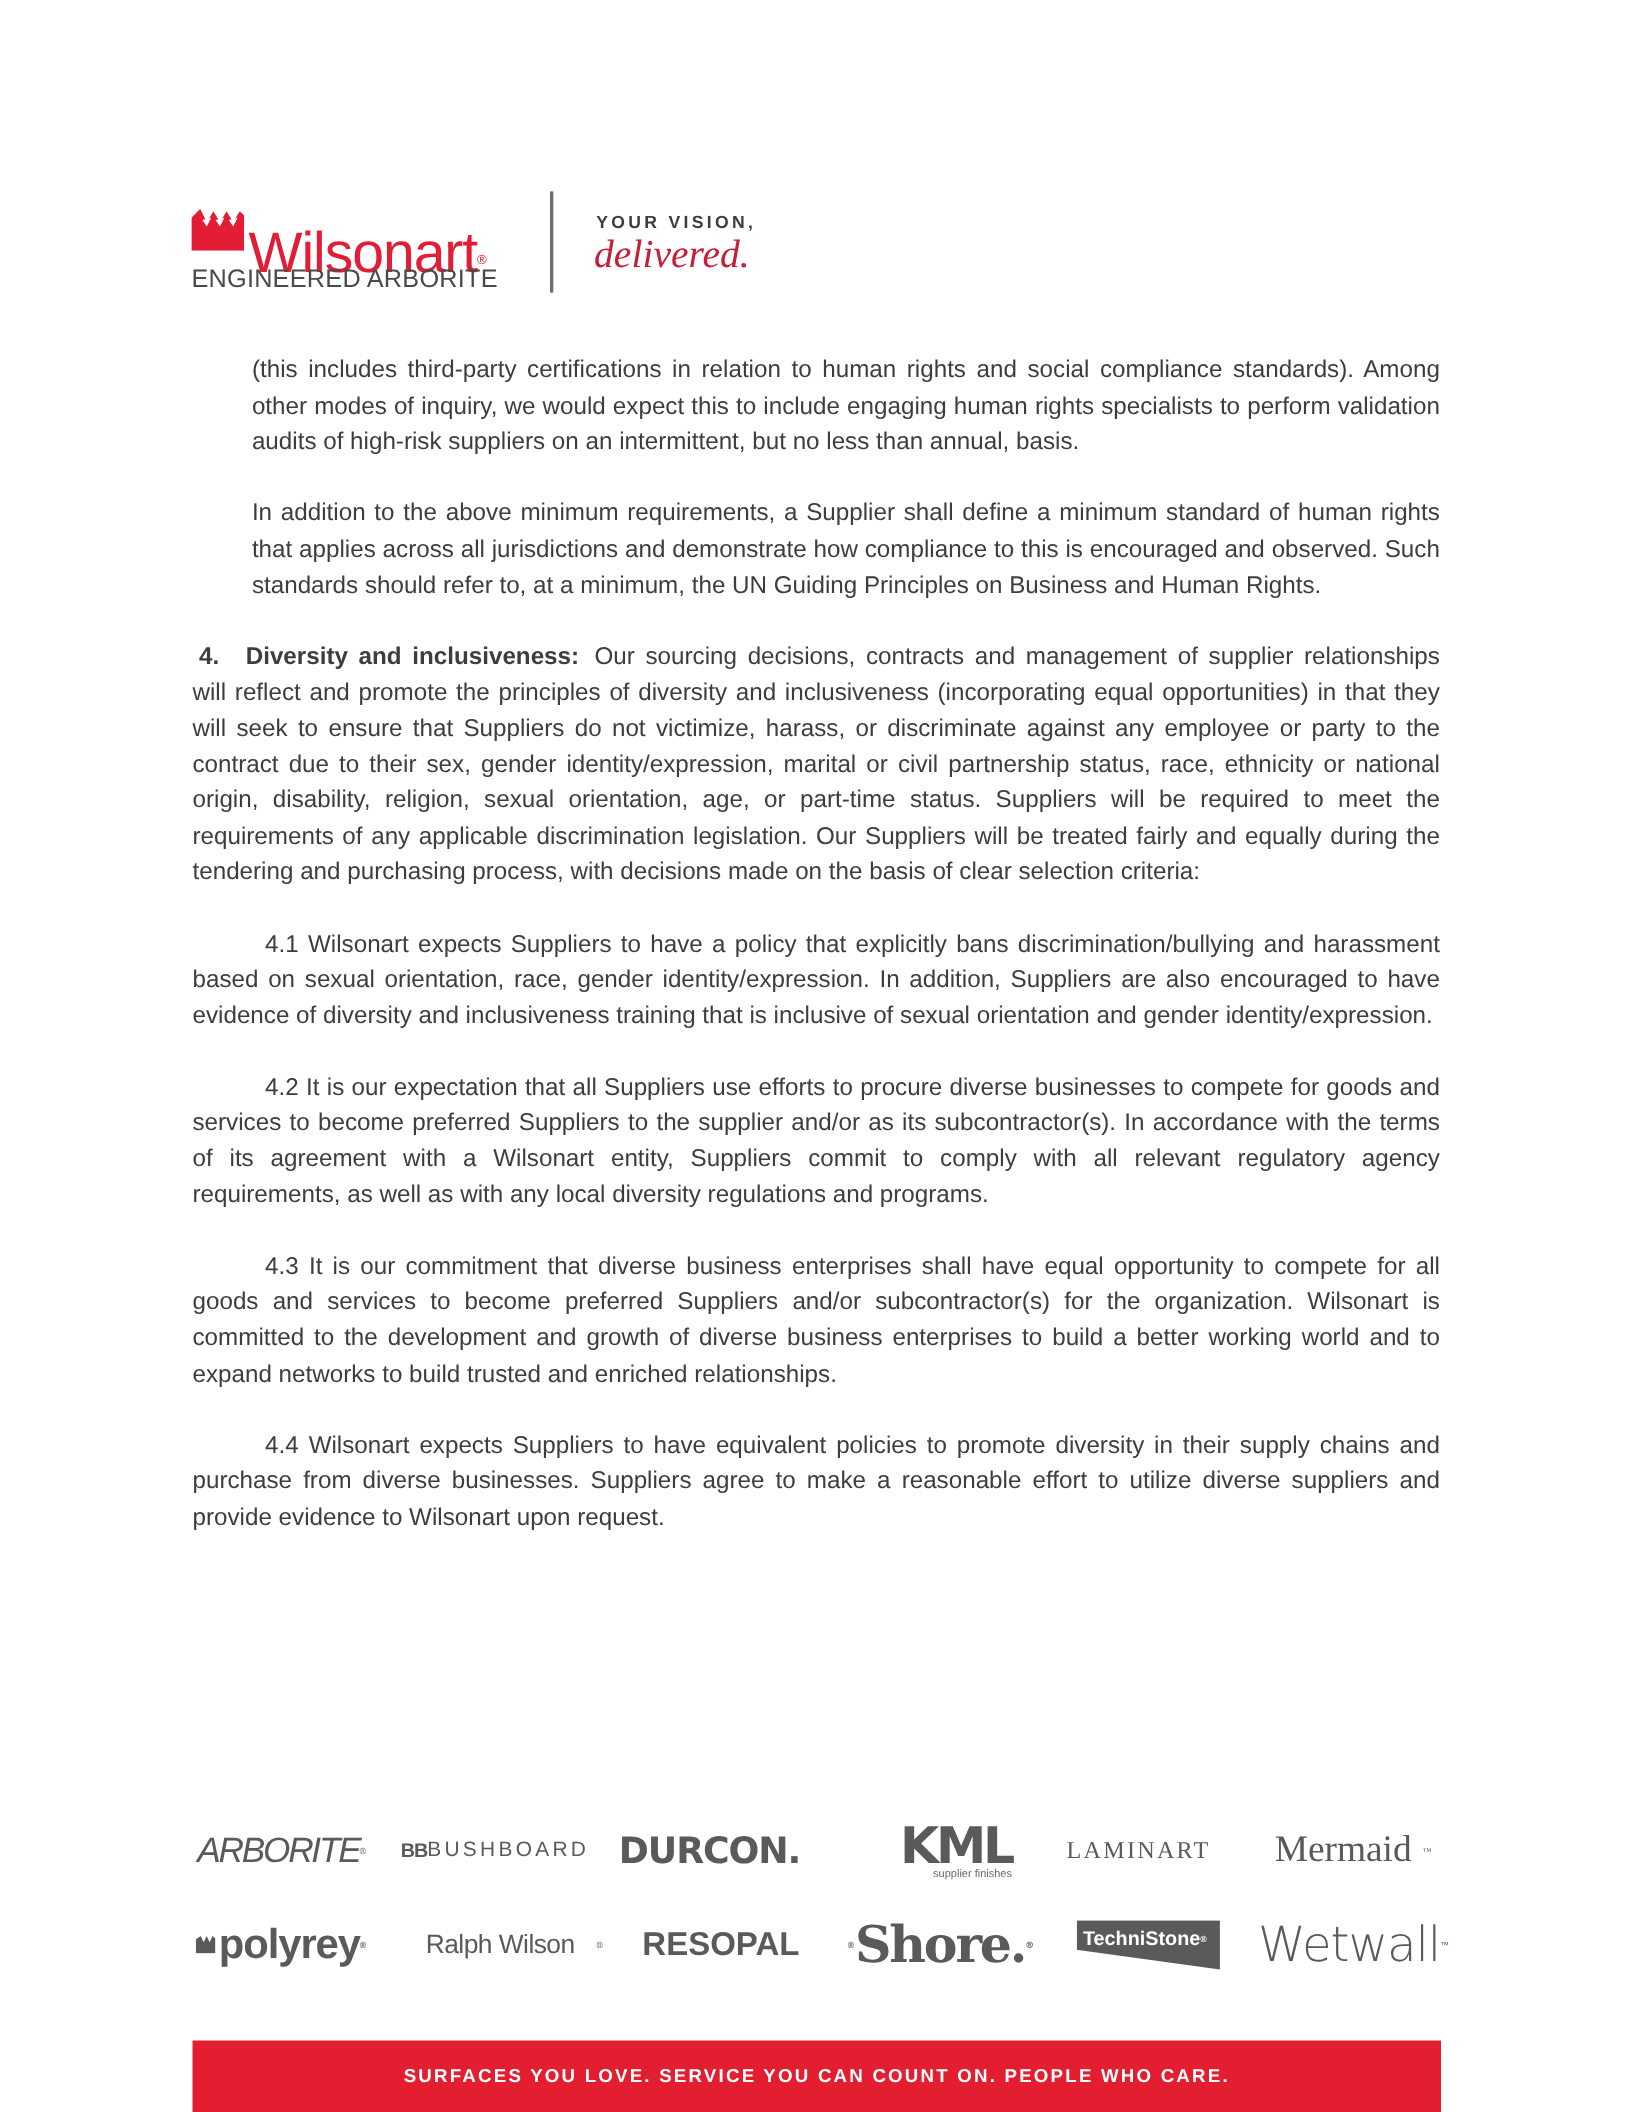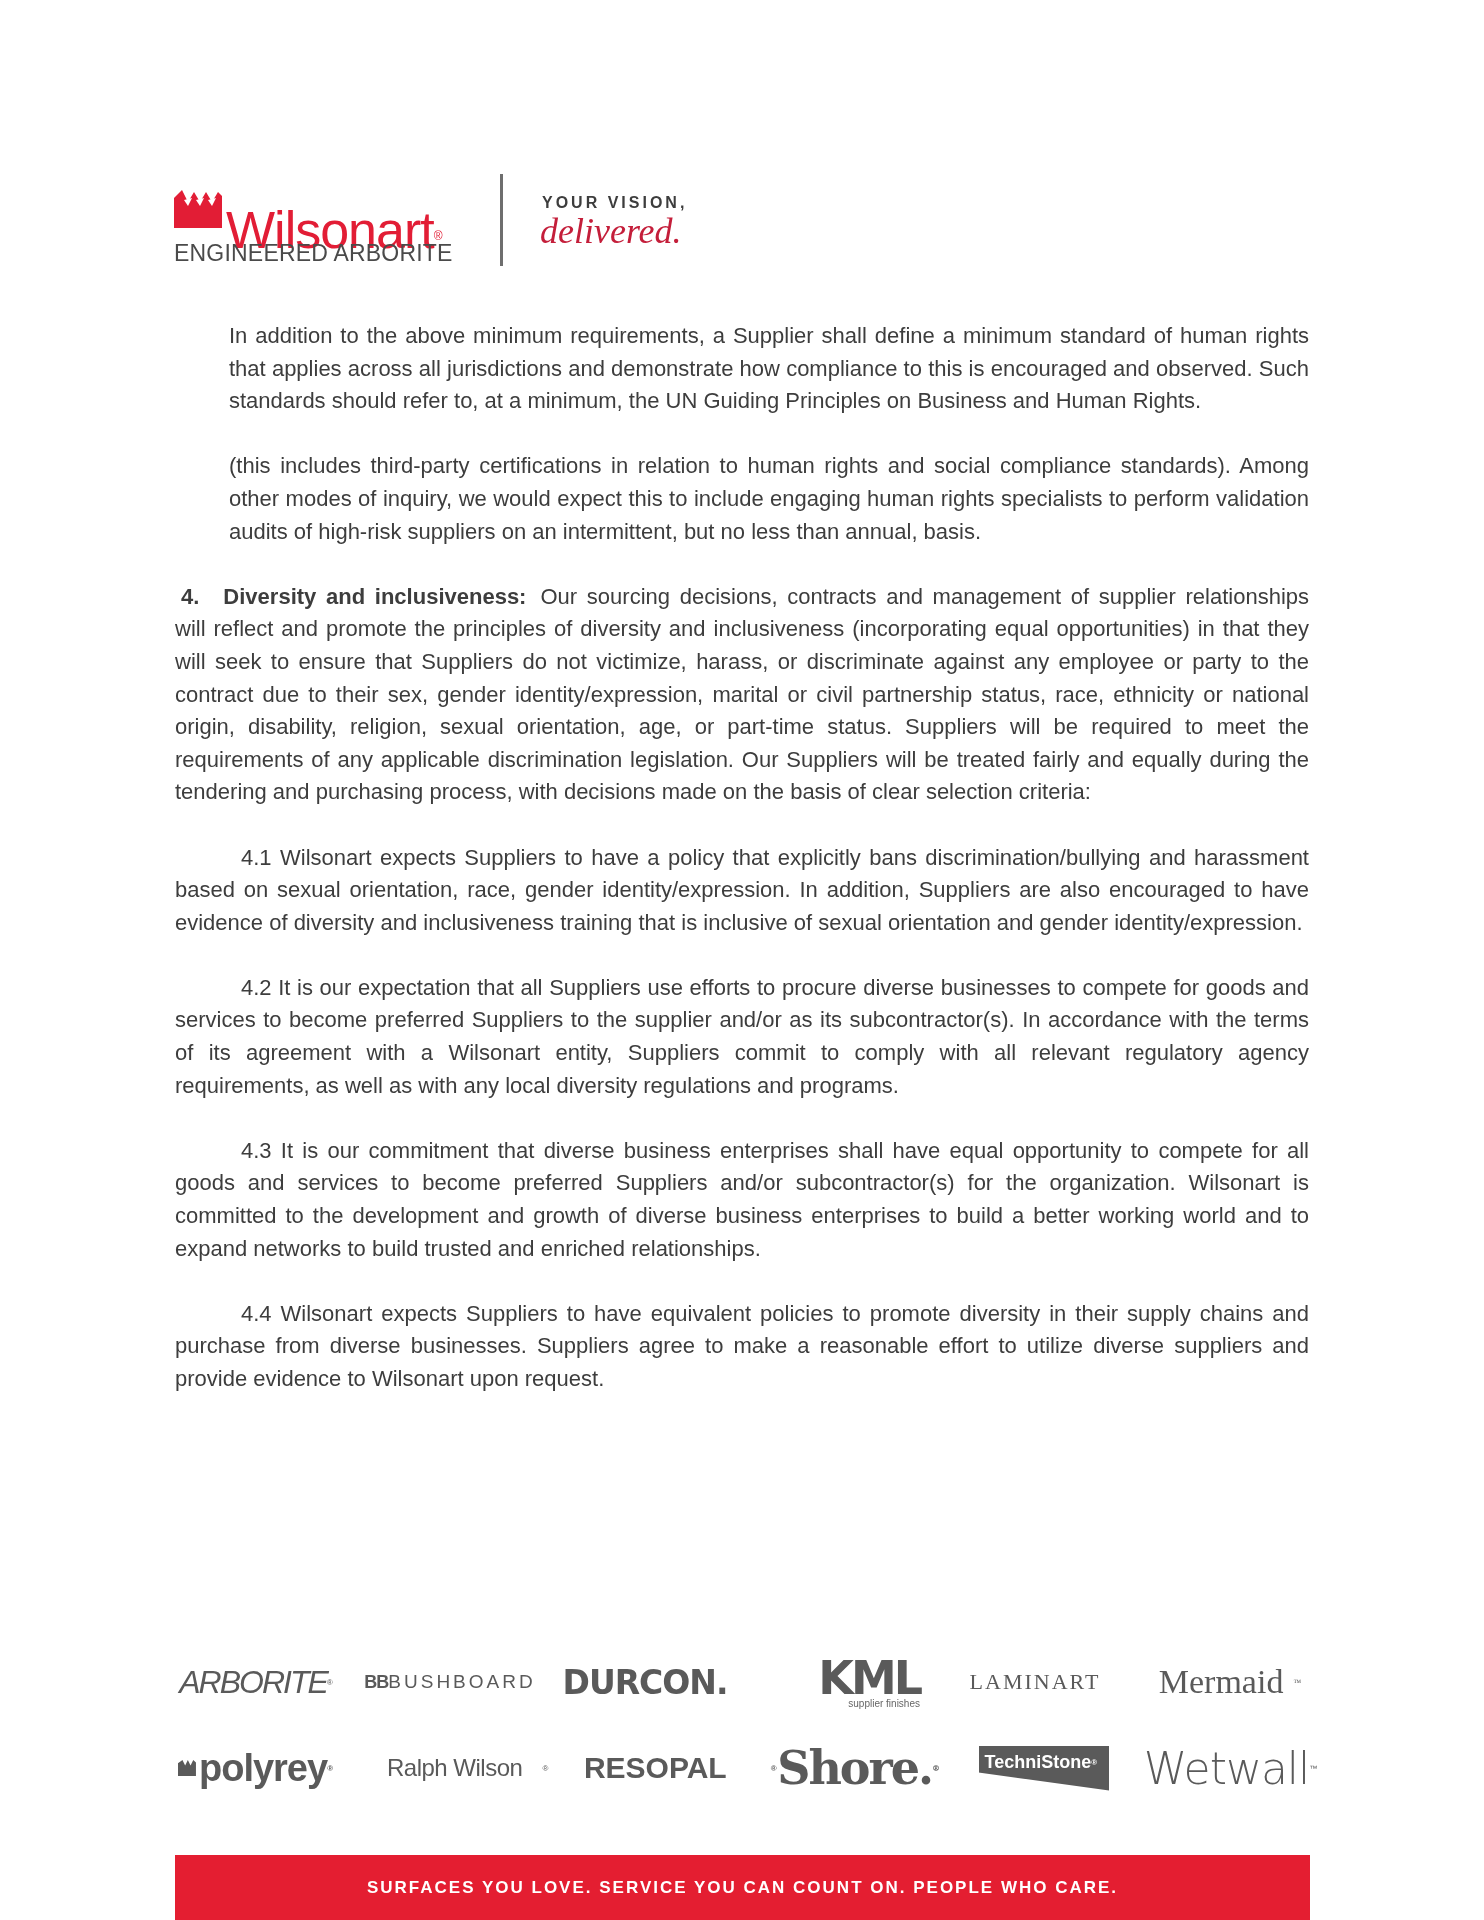--- a/index.html
+++ b/index.html
@@ -69,22 +69,22 @@
     </svg>
     <div class="logo-word"><span>Wilsonart</span><span class="logo-reg">®</span></div>
     <div class="logo-sub">ENGINEERED ARBORITE</div>
   </div>
   <div class="header-divider"></div>
   <div class="tagline-top">YOUR VISION,</div>
   <div class="tagline-bottom">delivered.</div>
 </div>
 
 <div class="content">
+  <p class="para indent-block">(this includes third-party certifications in relation to human rights and social compliance standards). Among other modes of inquiry, we would expect this to include engaging human rights specialists to perform validation audits of high-risk suppliers on an intermittent, but no less than annual, basis.</p>
   <p class="para indent-block">In addition to the above minimum requirements, a Supplier shall define a minimum standard of human rights that applies across all jurisdictions and demonstrate how compliance to this is encouraged and observed. Such standards should refer to, at a minimum, the UN Guiding Principles on Business and Human Rights.</p>
-  <p class="para indent-block">(this includes third-party certifications in relation to human rights and social compliance standards). Among other modes of inquiry, we would expect this to include engaging human rights specialists to perform validation audits of high-risk suppliers on an intermittent, but no less than annual, basis.</p>
   <p class="para"><span class="sec-num">4.</span><span class="sec-title">Diversity and inclusiveness:</span><span>Our sourcing decisions, contracts and management of supplier relationships will reflect and promote the principles of diversity and inclusiveness (incorporating equal opportunities) in that they will seek to ensure that Suppliers do not victimize, harass, or discriminate against any employee or party to the contract due to their sex, gender identity/expression, marital or civil partnership status, race, ethnicity or national origin, disability, religion, sexual orientation, age, or part-time status. Suppliers will be required to meet the requirements of any applicable discrimination legislation. Our Suppliers will be treated fairly and equally during the tendering and purchasing process, with decisions made on the basis of clear selection criteria:</span></p>
   <p class="para first-line-indent">4.1 Wilsonart expects Suppliers to have a policy that explicitly bans discrimination/bullying and harassment based on sexual orientation, race, gender identity/expression. In addition, Suppliers are also encouraged to have evidence of diversity and inclusiveness training that is inclusive of sexual orientation and gender identity/expression.</p>
   <p class="para first-line-indent">4.2 It is our expectation that all Suppliers use efforts to procure diverse businesses to compete for goods and services to become preferred Suppliers to the supplier and/or as its subcontractor(s). In accordance with the terms of its agreement with a Wilsonart entity, Suppliers commit to comply with all relevant regulatory agency requirements, as well as with any local diversity regulations and programs.</p>
   <p class="para first-line-indent">4.3 It is our commitment that diverse business enterprises shall have equal opportunity to compete for all goods and services to become preferred Suppliers and/or subcontractor(s) for the organization. Wilsonart is committed to the development and growth of diverse business enterprises to build a better working world and to expand networks to build trusted and enriched relationships.</p>
   <p class="para first-line-indent">4.4 Wilsonart expects Suppliers to have equivalent policies to promote diversity in their supply chains and purchase from diverse businesses. Suppliers agree to make a reasonable effort to utilize diverse suppliers and provide evidence to Wilsonart upon request.</p>
 </div>
 
 <div class="brands">
   <div class="brand-row">
     <div class="brand b-arborite">

